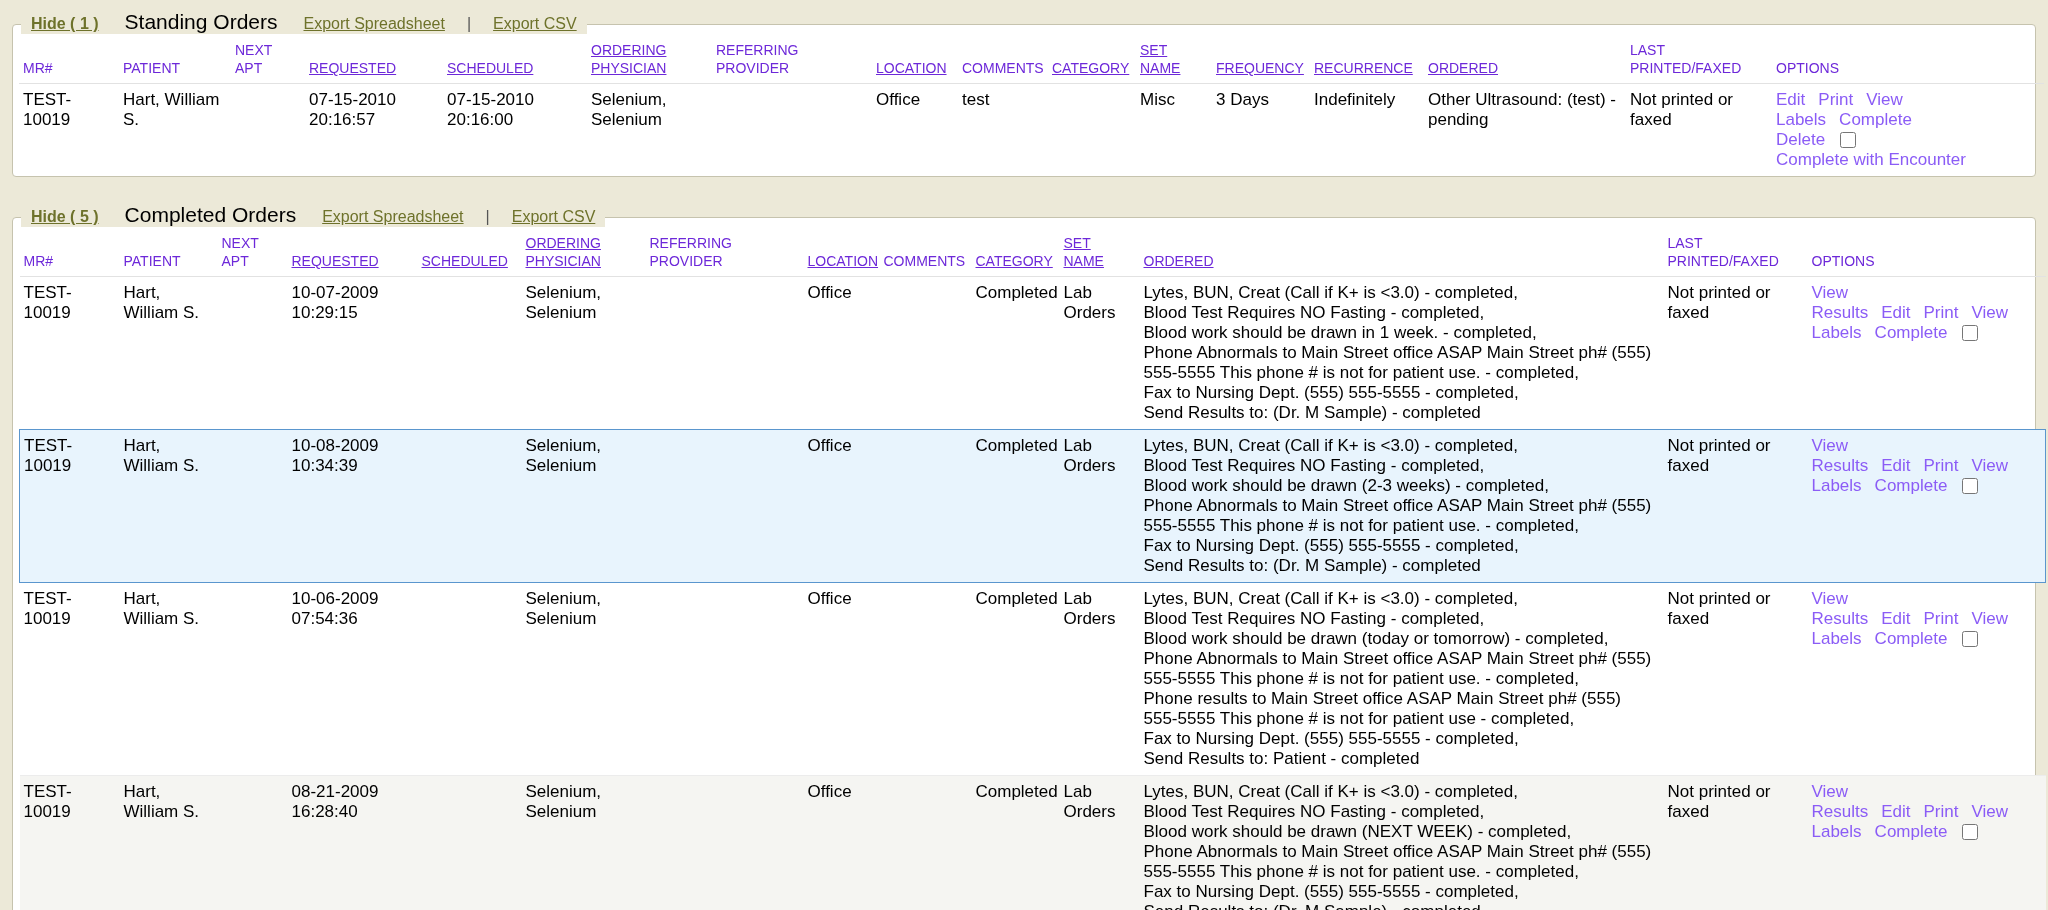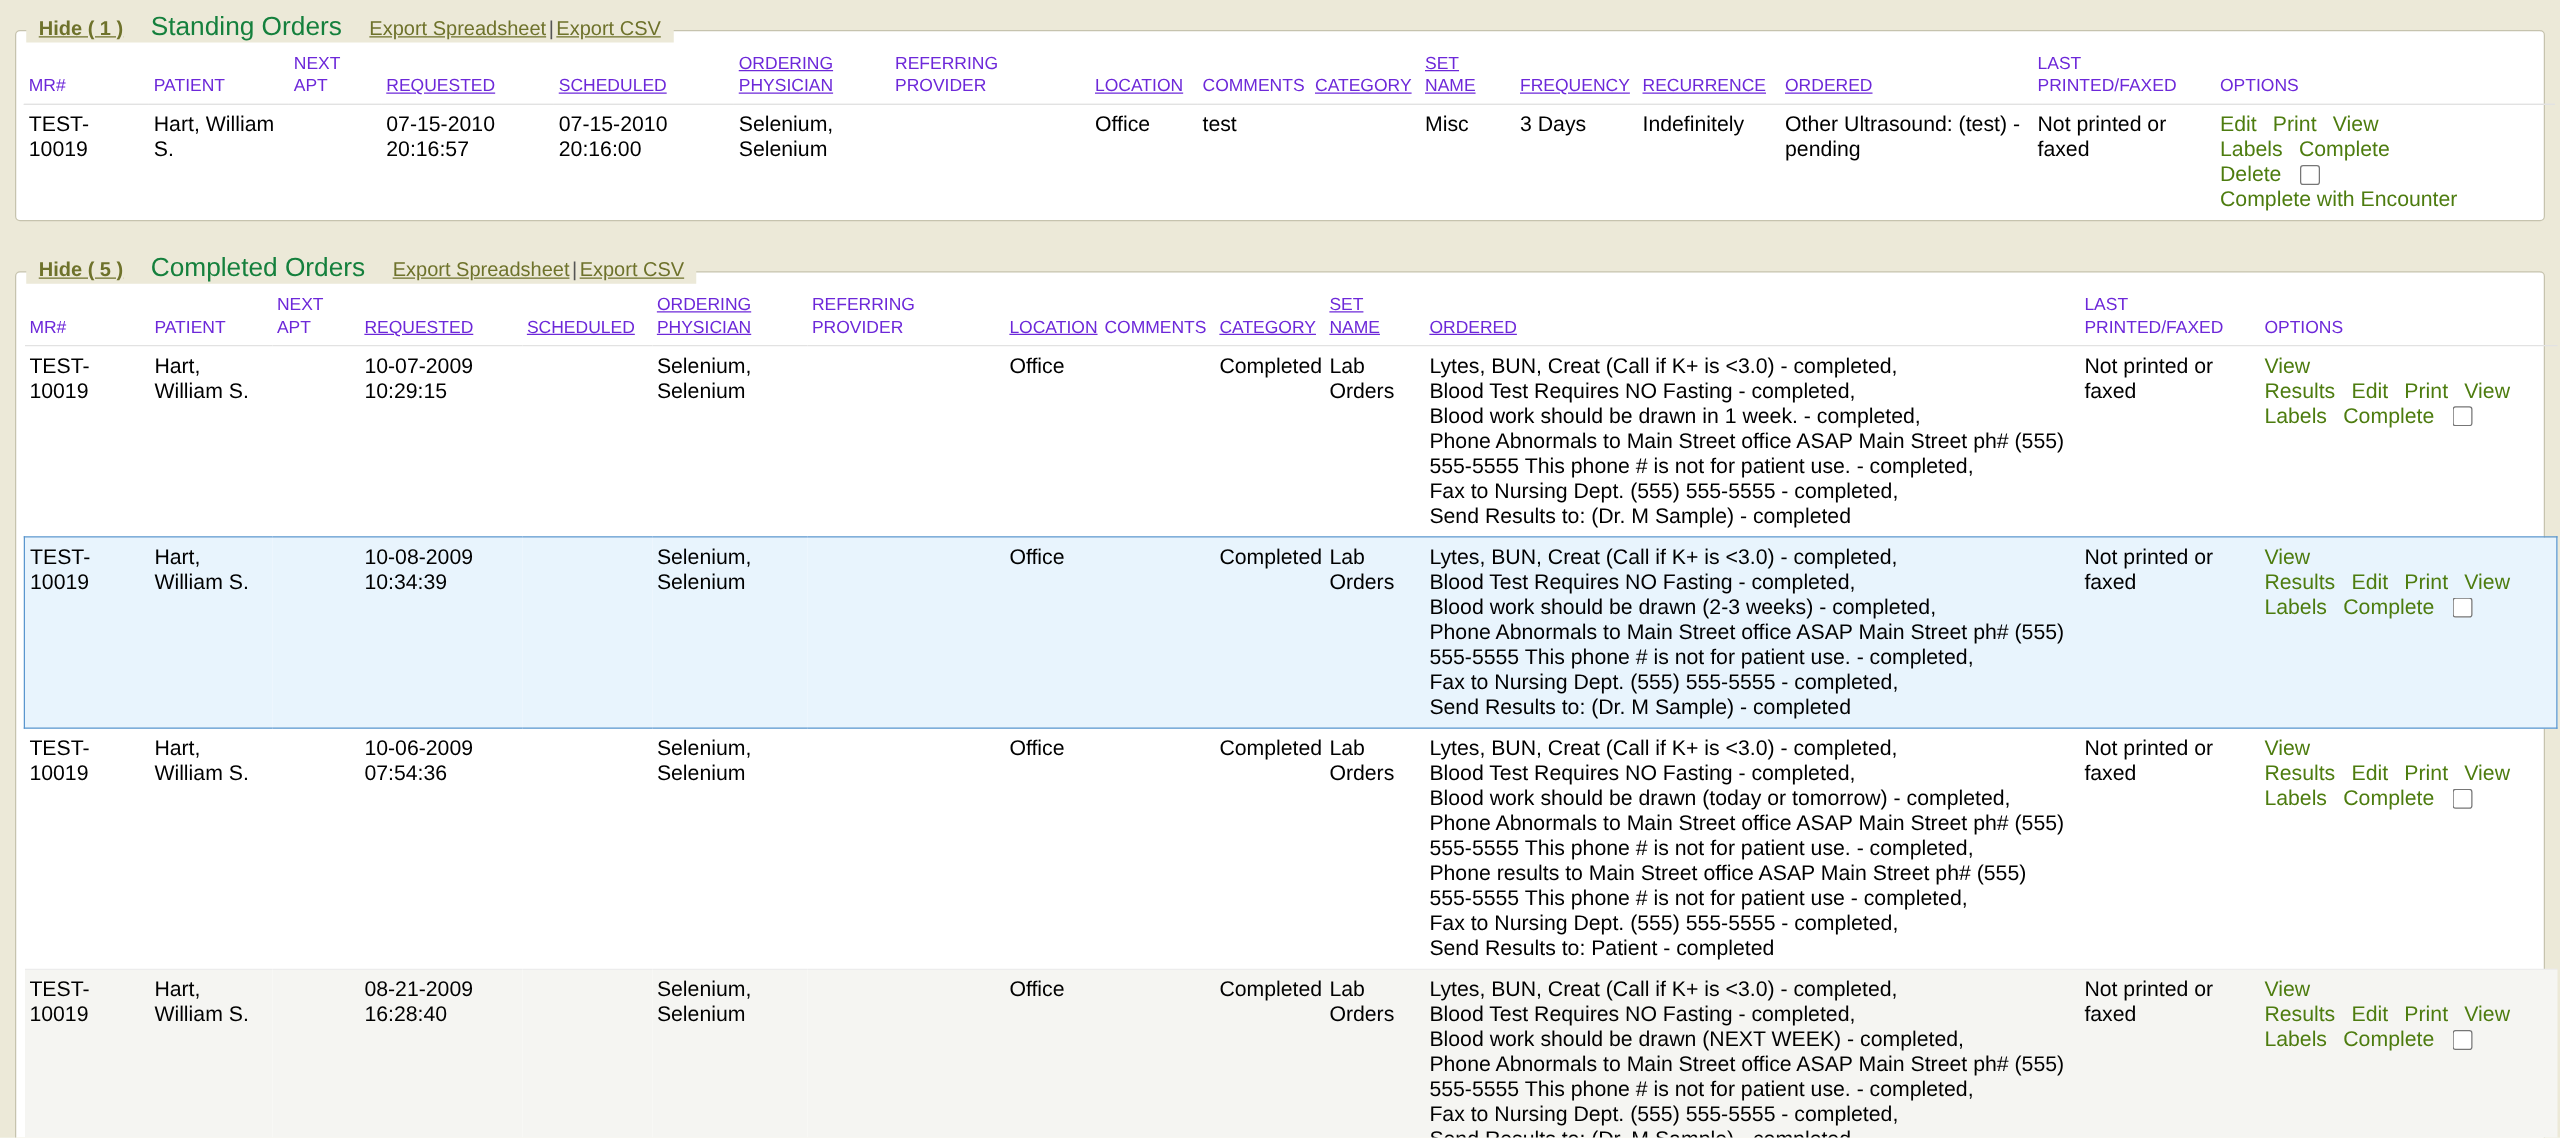--- a/index.html
+++ b/index.html
@@ -17,29 +17,29 @@
     border-radius: 4px;
     margin: 24px 12px 40px 12px;
     padding: 12px 6px 0 6px;
   }
   .legend {
     position: absolute;
     top: -15px; left: 8px;
     background: #ece9d8;
     padding: 0 10px;
     white-space: nowrap;
-    display: flex; align-items: baseline; gap: 2px;
+    display: flex; align-items: baseline; gap: 22px;
   }
   .hide-link {
     color: #6e722b; font-weight: bold; font-size: 16px;
     text-decoration: underline; cursor: pointer;
   }
   .panel-title {
-    color: #15803d; font-size: 21px; font-weight: normal;
-    margin: 0 20px;
+    color: #000000; font-size: 21px; font-weight: normal;
+    margin: 0 4px;
   }
   .export-link {
     color: #6e722b; font-size: 16px;
     text-decoration: underline; cursor: pointer;
   }
   .legend-sep { color: #555; font-size: 16px; }
   table.orders {
     width: 100%;
     border-collapse: collapse;
     table-layout: fixed;
@@ -66,21 +66,21 @@
   tr.selected td {
     background: #e8f4fd;
     border-top: 1px solid #5a96ce;
     border-bottom: 1px solid #5a96ce;
   }
   tr.selected td:first-child { border-left: 1px solid #5a96ce; }
   tr.selected td:last-child  { border-right: 1px solid #5a96ce; }
   tr.after-selected td { border-top: none; }
   tr.alt td { background: #f5f5f2; }
   a.opt {
-    color: #4d7c0f; text-decoration: none; cursor: pointer;
+    color: #8b5cf6; text-decoration: none; cursor: pointer;
     margin-right: 13px;
   }
   .optline { display: block; }
   .optline a.opt { margin-right: 13px; }
   input[type="checkbox"] {
     width: 16px; height: 16px;
     vertical-align: -3px;
     margin: 0 0 0 2px;
   }
   .paging {

